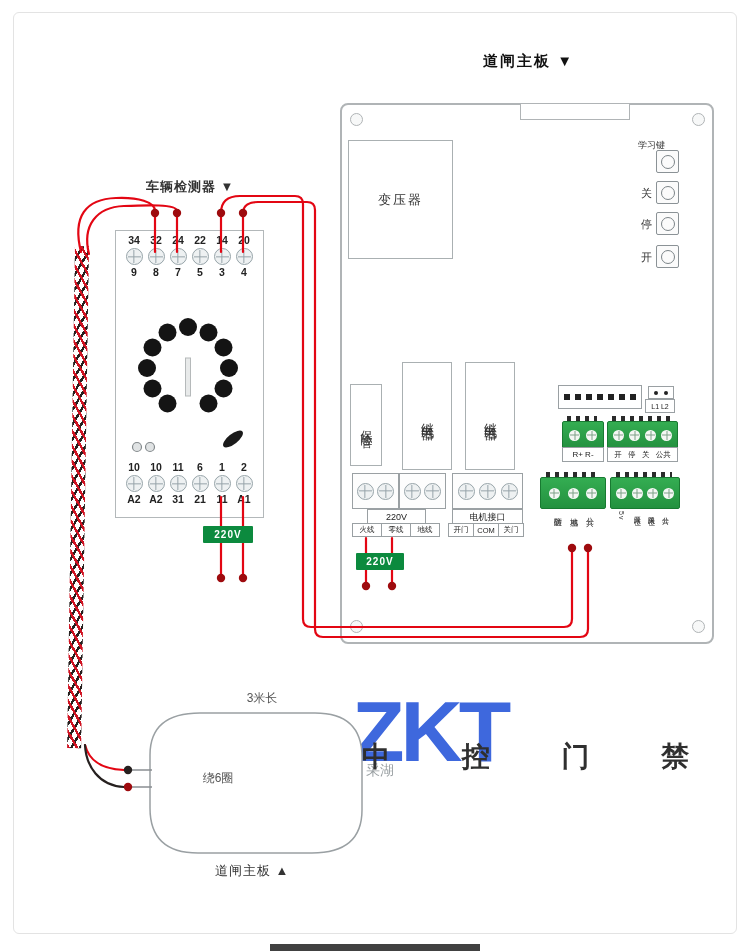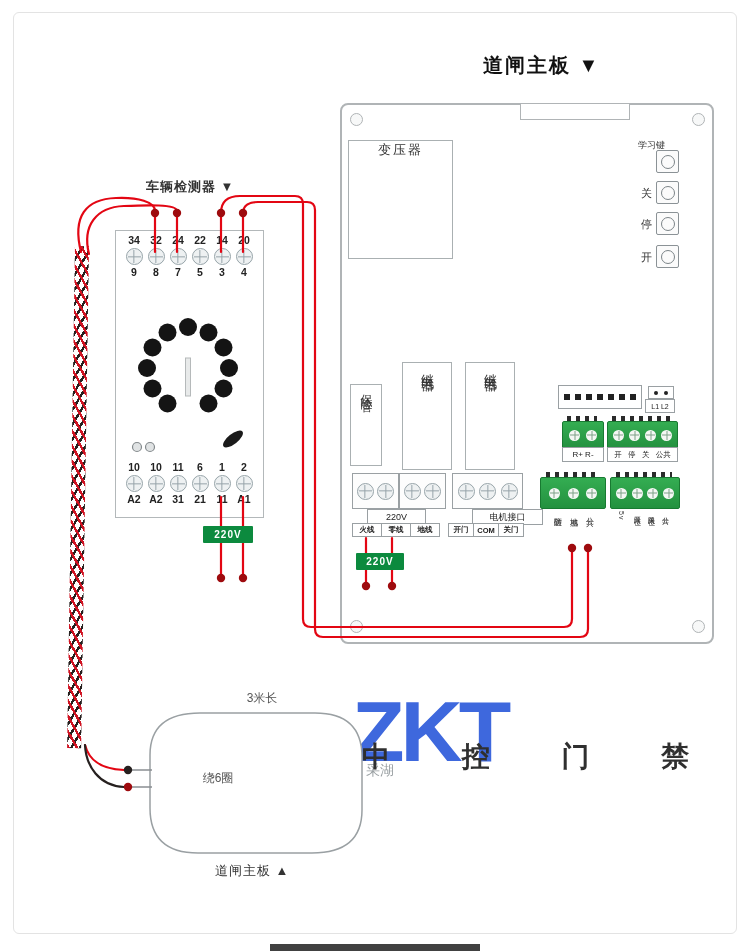--- a/index.html
+++ b/index.html
@@ -2,34 +2,34 @@
 <html><head>
 <meta charset="utf-8">
 <style>
   html,body{margin:0;padding:0;background:#fff;}
   #app{position:relative;width:750px;height:951px;background:#fff;overflow:hidden;
        font-family:"Liberation Sans","DejaVu Sans",sans-serif;color:#333;}
   .abs{position:absolute;}
 
   .frame{left:13px;top:12px;width:722px;height:920px;border:1px solid #e3e3e3;border-radius:6px;}
   .title{left:48px;top:32px;font-size:17px;font-weight:bold;color:#3a3a3a;letter-spacing:1.5px;}
-  .board-title{left:483px;top:52px;font-size:20px;font-weight:bold;color:#111;letter-spacing:2px;}
+  .board-title{left:483px;top:52px;font-size:15px;font-weight:bold;color:#111;letter-spacing:2px;}
 
   
   .wm{display:flex;align-items:baseline;opacity:.85;z-index:0;}
   .wm .zkt{font-size:86px;font-weight:bold;color:#1d4ed8;letter-spacing:-4px;line-height:1;}
   .wm .eco{font-size:64px;font-weight:bold;color:#7cb92e;letter-spacing:-2px;line-height:1;margin-left:-4px;}
   .wm-cn{font-size:28px;font-weight:bold;color:#2f2f2f;letter-spacing:32px;white-space:nowrap;z-index:0;}
   .wm-small{font-size:14px;color:#9aa0a3;z-index:0;}
 
   
   .board{left:340px;top:103px;width:370px;height:537px;border:2px solid #b0b4b6;border-radius:8px;background:#fff;z-index:2;}
   .corner-screw{width:11px;height:11px;border:1px solid #b0b4b6;border-radius:50%;background:#f7f8f8;z-index:3;}
   .notch{left:520px;top:103px;width:108px;height:15px;border:1px solid #b0b4b6;background:#fff;z-index:3;}
-  .boxed{border:1px solid #aab0b2;background:#fff;display:flex;align-items:flex-start;justify-content:center;z-index:3;}
+  .boxed{border:1px solid #aab0b2;background:#fff;display:flex;align-items:center;justify-content:center;z-index:3;}
   .vtext{writing-mode:vertical-rl;letter-spacing:3px;color:#333;}
 
   .btn-sq{width:21px;height:21px;border:1px solid #8b9296;background:#fbfbfb;border-radius:2px;
           display:flex;align-items:center;justify-content:center;z-index:3;}
   .btn-sq i{display:block;width:12px;height:12px;border:1.5px solid #7b8488;border-radius:50%;}
   .btn-label{font-size:11px;color:#333;z-index:3;}
   .btn-label.small{font-size:9px;text-align:center;}
 
   .conn7{display:flex;align-items:center;justify-content:space-evenly;border:1px solid #9aa0a3;background:#fff;z-index:3;}
   .conn7 b{width:6px;height:6px;background:#222;}
@@ -47,21 +47,21 @@
   .gscrew{width:11px;height:11px;background:#f4f7f4;border-radius:50%;position:relative;}
   .gscrew::before,.gscrew::after{content:"";position:absolute;background:#7fa287;}
   .gscrew::before{left:50%;top:1px;bottom:1px;width:1px;transform:translateX(-50%);}
   .gscrew::after{top:50%;left:1px;right:1px;height:1px;transform:translateY(-50%);}
   .pins{background:repeating-linear-gradient(90deg,#2b2b2b 0 4px,rgba(0,0,0,0) 4px 9px);z-index:3;}
 
   .tblock{border:1px solid #9aa0a3;background:#fdfdfd;display:flex;align-items:center;justify-content:space-evenly;z-index:3;}
   .lblbox{border:1px solid #9aa0a3;background:#fff;display:flex;align-items:center;justify-content:center;font-size:9px;color:#222;z-index:3;}
   .cellrow{display:flex;z-index:3;}
   .cellrow .cell{flex:1;border:1px solid #9aa0a3;height:12px;display:flex;align-items:center;justify-content:center;
-                 font-size:7.5px;color:#222;background:#fff;font-weight:bold;}
+                 font-size:7.5px;color:#222;background:#fff;}
   .cellrow .cell + .cell{margin-left:-1px;}
   .vlabel{writing-mode:vertical-rl;font-size:8px;color:#333;letter-spacing:1px;z-index:3;}
   .osk-row{display:flex;align-items:center;justify-content:space-evenly;border:1px solid #9aa0a3;background:#fff;
            font-size:7.5px;color:#222;z-index:3;}
 
   .vtag{background:#0c8a3e;color:#fff;font-size:10px;font-weight:bold;display:flex;align-items:center;justify-content:center;
         border-radius:1px;z-index:6;letter-spacing:1px;}
 
   
   .det-box{left:115px;top:230px;width:147px;height:286px;border:1px solid #b3b8ba;background:#fff;z-index:2;}
@@ -194,21 +194,21 @@
       <span class="screw s16"></span>
       <span class="screw s16"></span>
   </div>
 
   <div class="abs lblbox" style="left:367px;top:509px;width:57px;height:14px;">220V</div>
   <div class="abs cellrow" style="left:352px;top:523px;width:88px;">
     <span class="cell">火线</span>
     <span class="cell">零线</span>
     <span class="cell">地线</span>
   </div>
-  <div class="abs lblbox" style="left:472px;top:509px;width:69px;height:14px;">电机接口</div>
+  <div class="abs lblbox" style="left:452px;top:509px;width:69px;height:14px;">电机接口</div>
   <div class="abs cellrow" style="left:448px;top:523px;width:76px;">
     <span class="cell">开门</span>
     <span class="cell">COM</span>
     <span class="cell">关门</span>
   </div>
 
   <div class="abs pins" style="left:546px;top:472px;width:52px;height:5px;"></div>
   <div class="abs gblock" style="left:540px;top:477px;width:64px;height:30px;">
     <span class="gscrew"></span>
       <span class="gscrew"></span>

